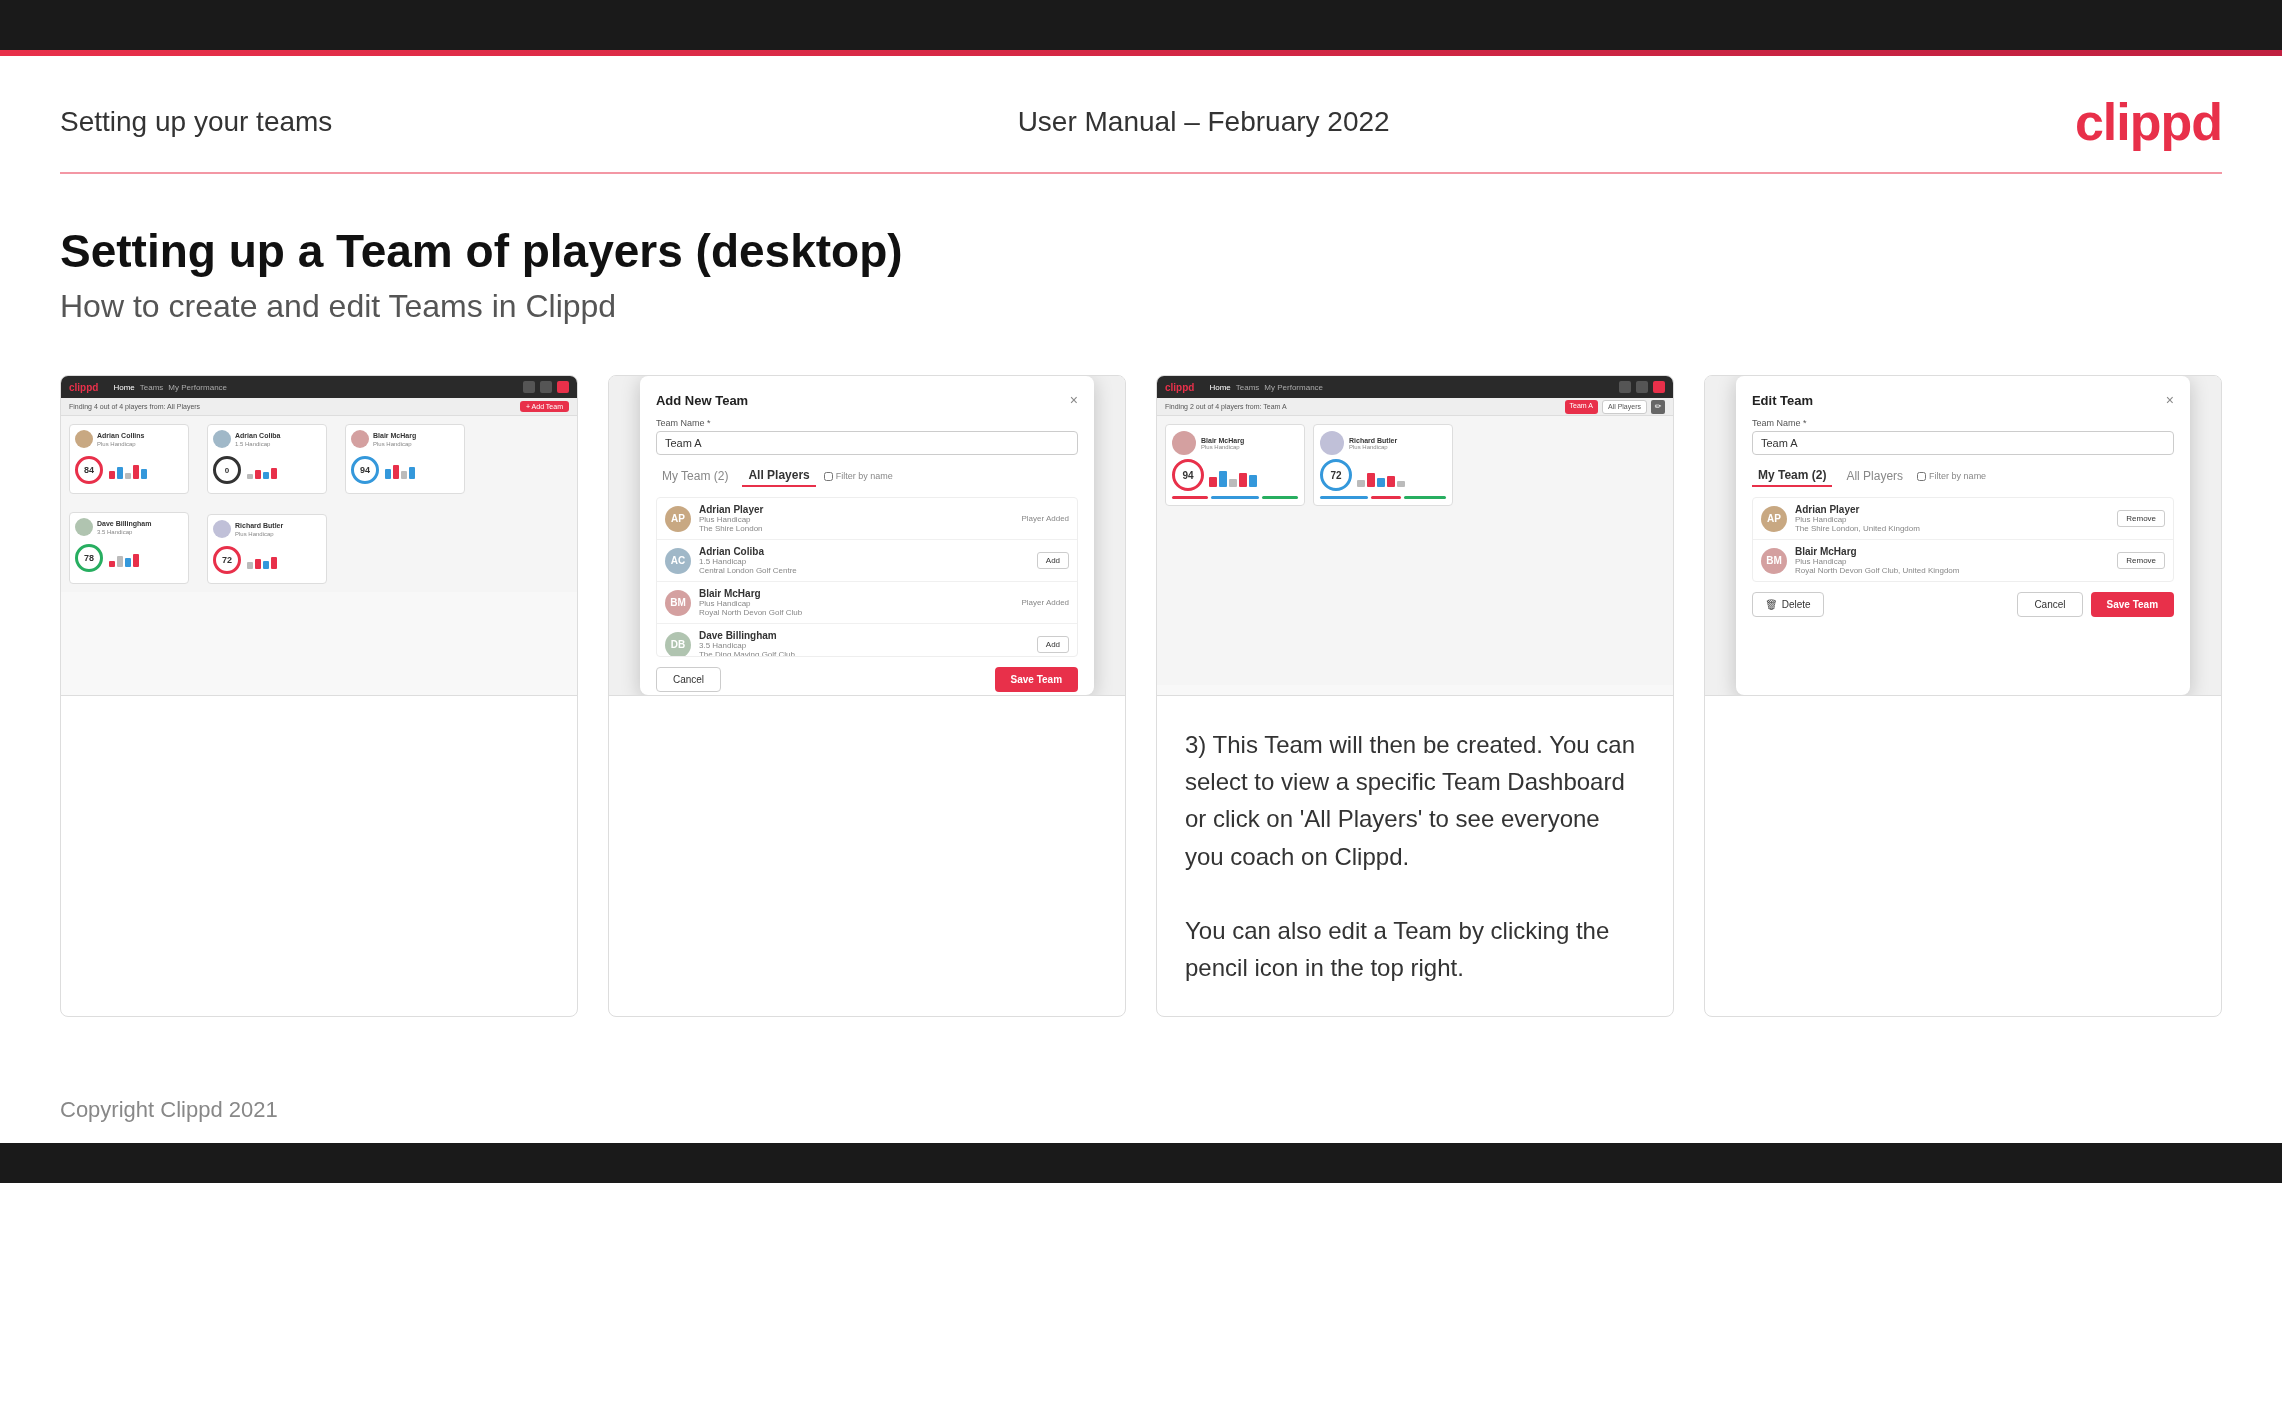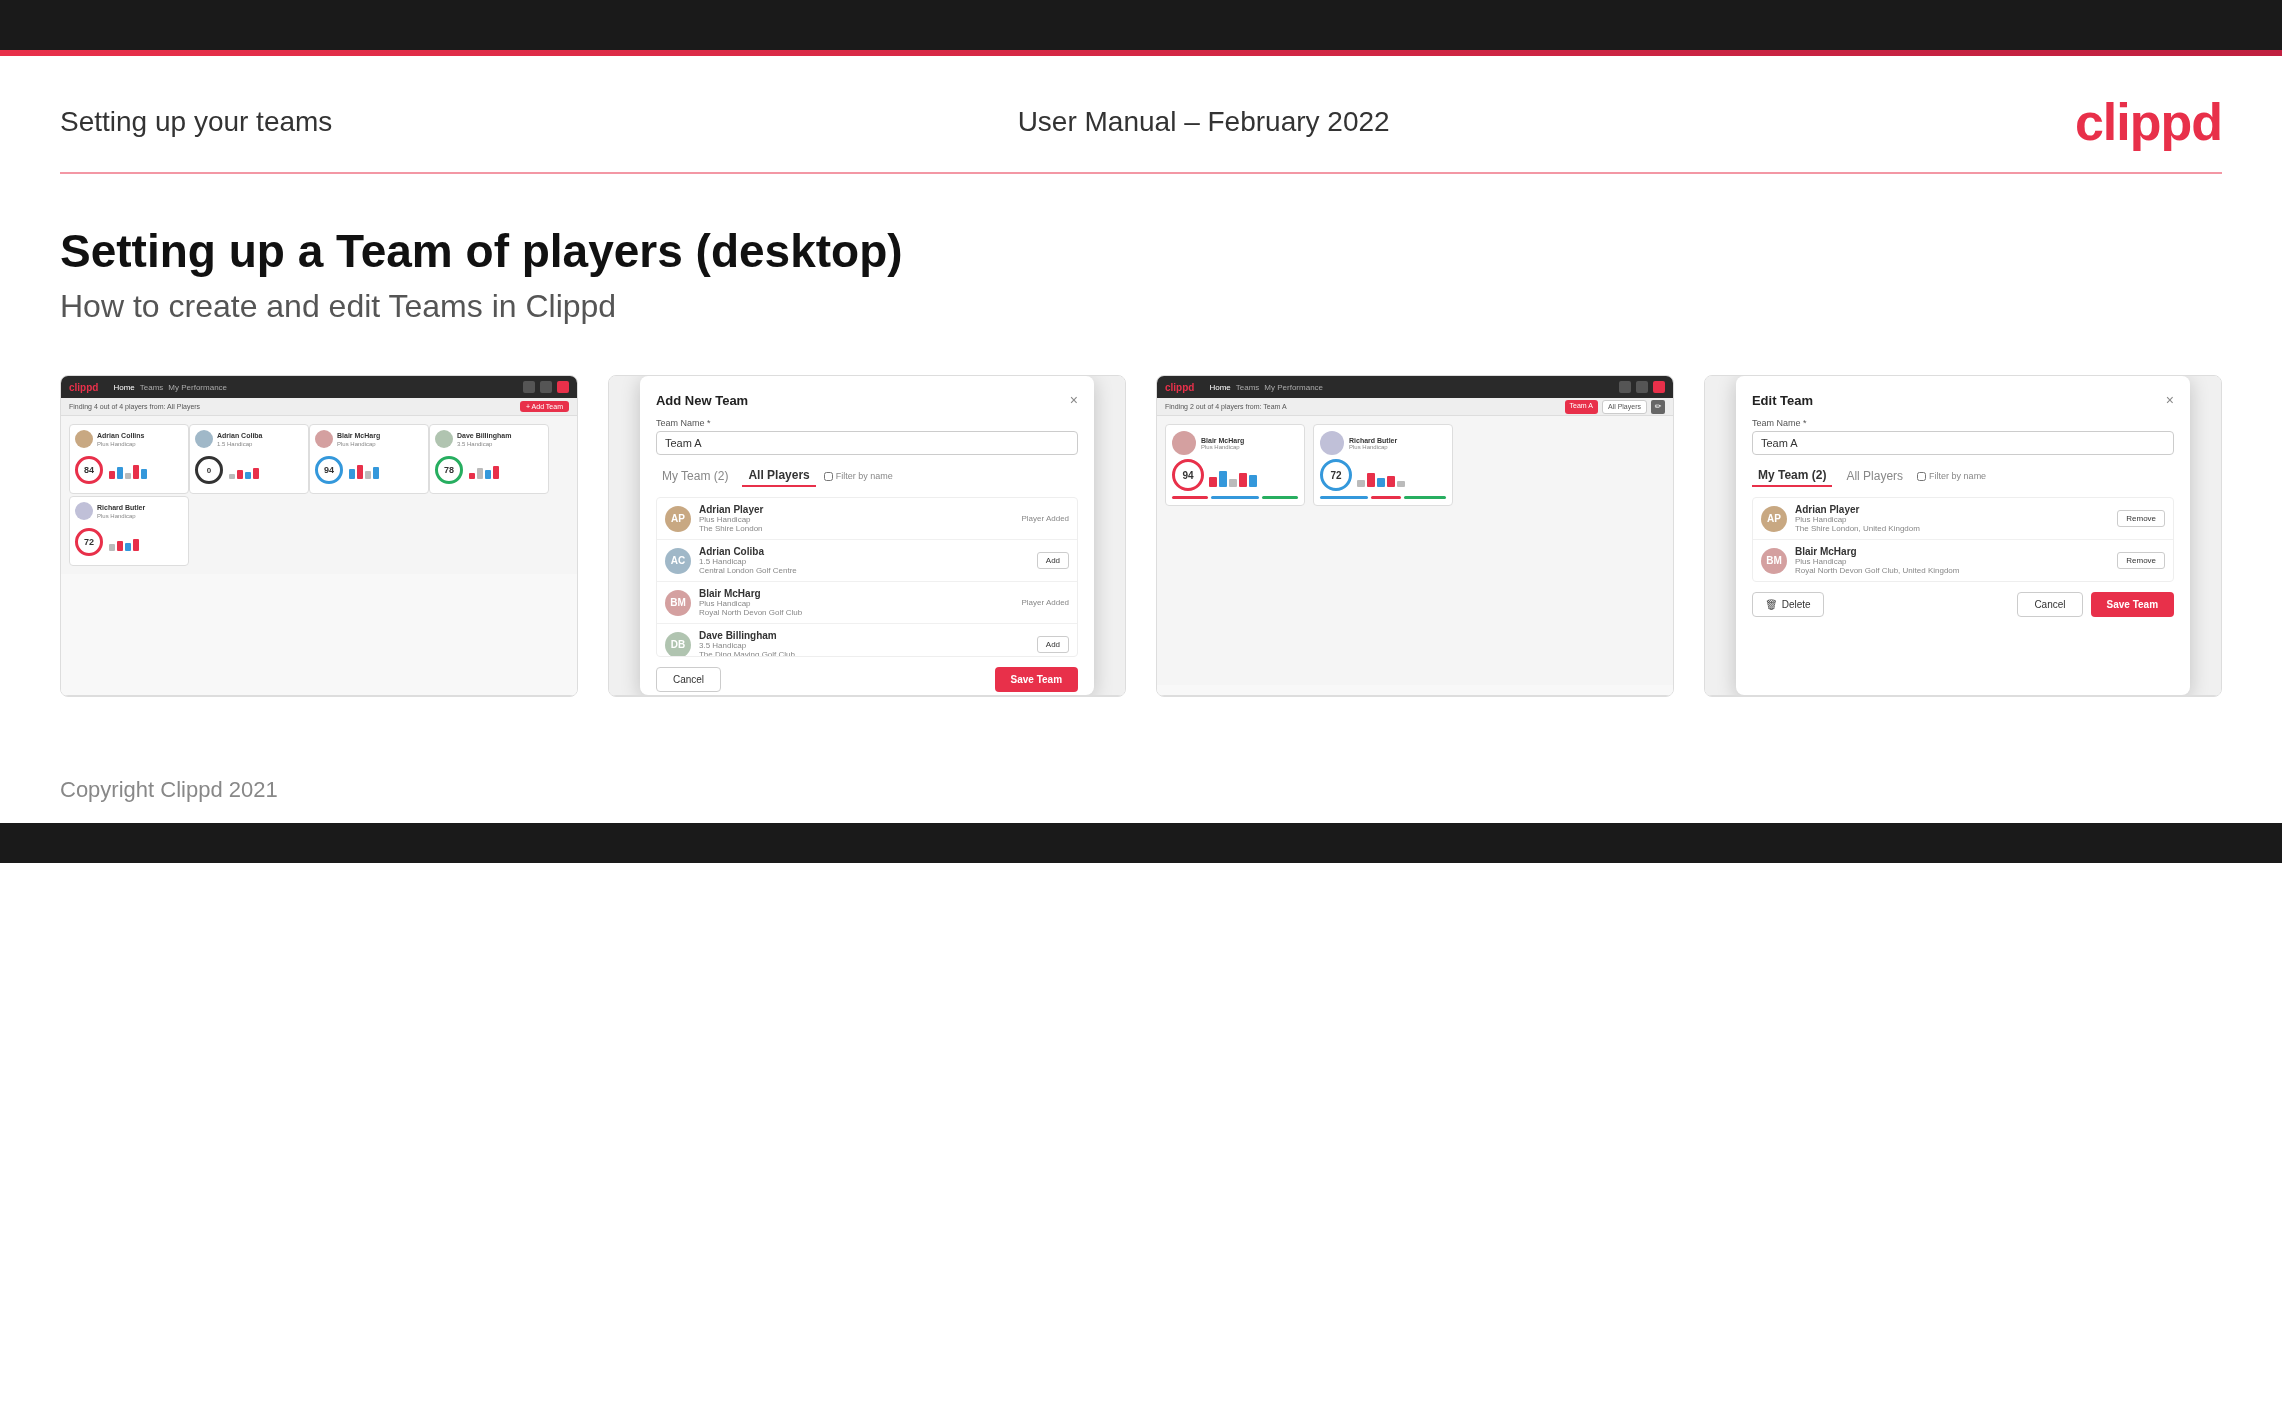--- a/index.html
+++ b/index.html
@@ -456,21 +456,21 @@
           <div style="margin-left:auto;display:flex;gap:5px;">
             <div style="width:12px;height:12px;background:#555;border-radius:2px;"></div>
             <div style="width:12px;height:12px;background:#555;border-radius:2px;"></div>
             <div style="width:12px;height:12px;background:#e8304a;border-radius:2px;"></div>
           </div>
         </div>
         <div style="background:#eee;height:18px;display:flex;align-items:center;padding:0 8px;gap:6px;border-bottom:1px solid #ddd;">
           <span style="font-size:7px;color:#555;">Finding 4 out of 4 players from: All Players</span>
           <div style="margin-left:auto;background:#e8304a;color:#fff;font-size:7px;padding:2px 6px;border-radius:3px;">+ Add Team</div>
         </div>
-        <div class="mockup-content" style="display:flex;flex-wrap:wrap;gap:0;padding:8px;">
+        <div class="mockup-content" style="display:flex;flex-wrap:wrap;gap:18px;padding:8px;">
 
           <div class="mockup-player-card">
             <div style="display:flex;align-items:center;gap:4px;margin-bottom:4px;">
               <div style="width:18px;height:18px;border-radius:50%;background:#c8a882;"></div>
               <div>
                 <div class="mockup-player-name">Adrian Collins</div>
                 <div class="mockup-player-detail">Plus Handicap</div>
               </div>
             </div>
             <div style="display:flex;align-items:center;gap:6px;">
@@ -703,20 +703,24 @@
               <div style="display:flex;gap:3px;margin-top:5px;">
                 <div style="height:3px;background:#3498db;border-radius:2px;width:40%;"></div>
                 <div style="height:3px;background:#e8304a;border-radius:2px;width:25%;"></div>
                 <div style="height:3px;background:#27ae60;border-radius:2px;width:35%;"></div>
               </div>
             </div>
           </div>
         </div>
       </div>
     </div>
+    <div class="step-description">
+      3) This Team will then be created. You can select to view a specific Team Dashboard or click on 'All Players' to see everyone you coach on Clippd.<br><br>
+      You can also edit a Team by clicking the pencil icon in the top right.
+    </div>
   </div>
 
   <div class="step-card">
     <div class="screenshot-area">
       <div class="modal-overlay">
         <div class="modal-box">
           <div class="modal-header">
             <span class="modal-title">Edit Team</span>
             <span class="modal-close">×</span>
           </div>

